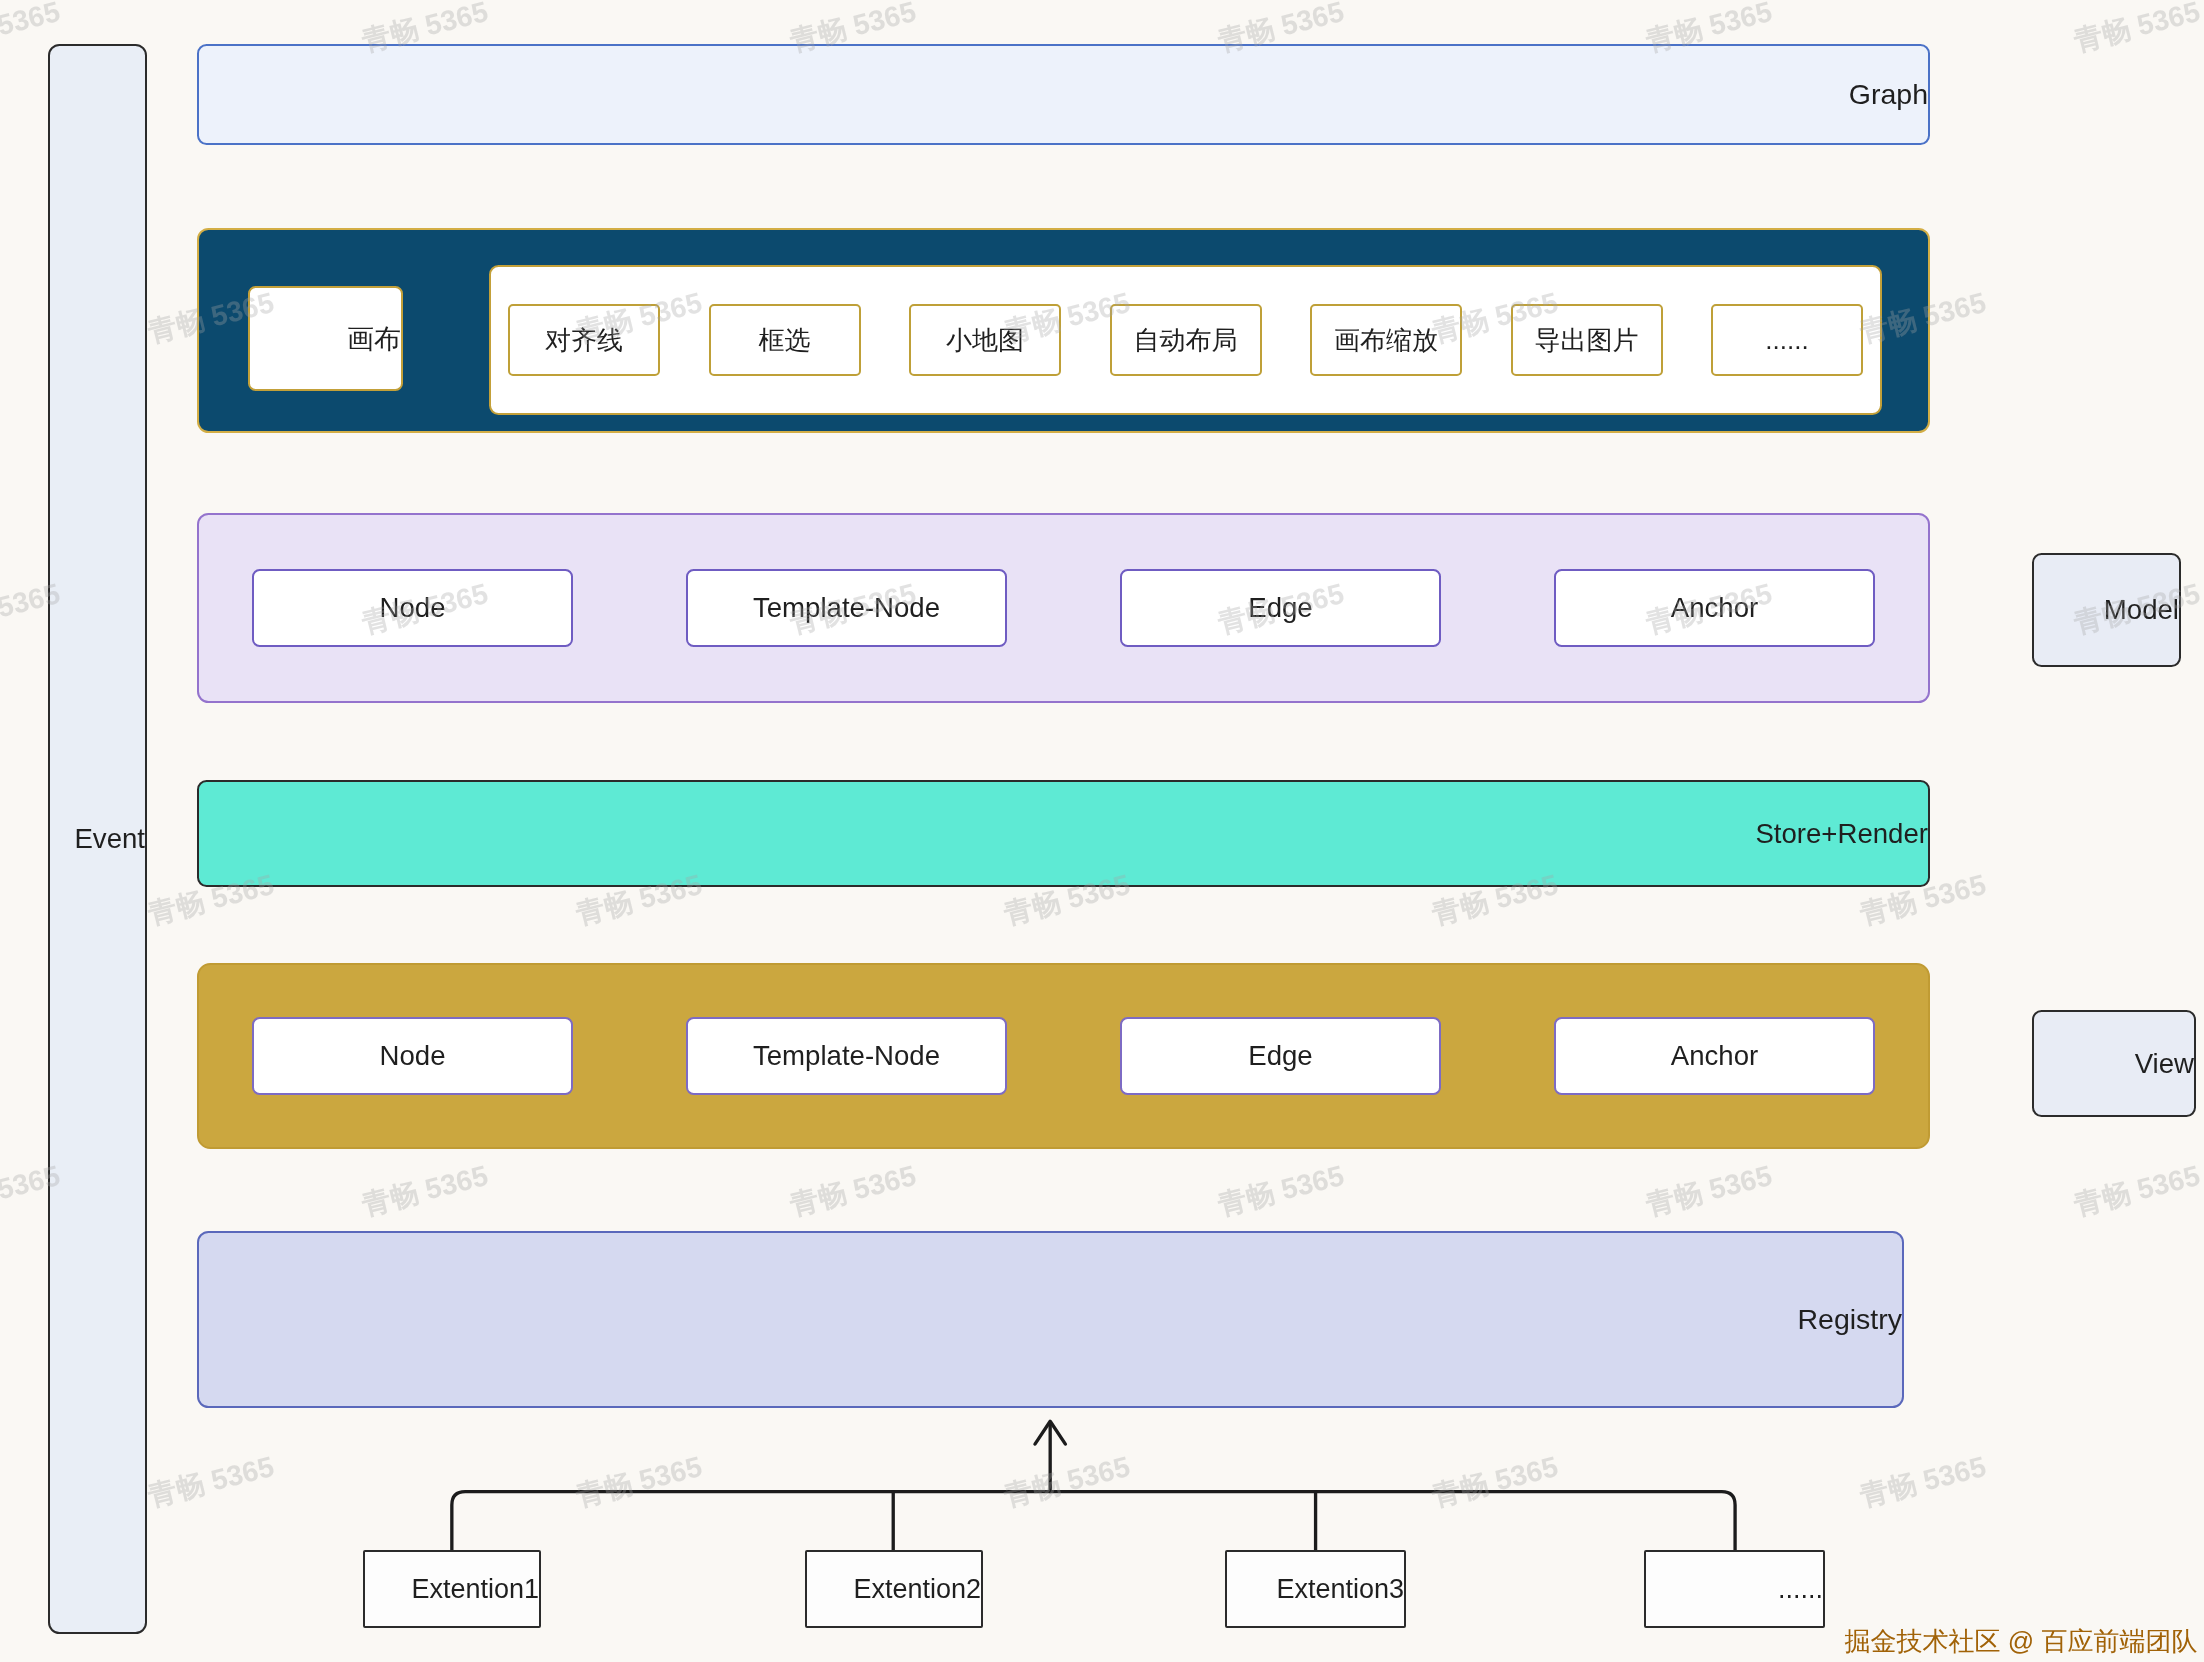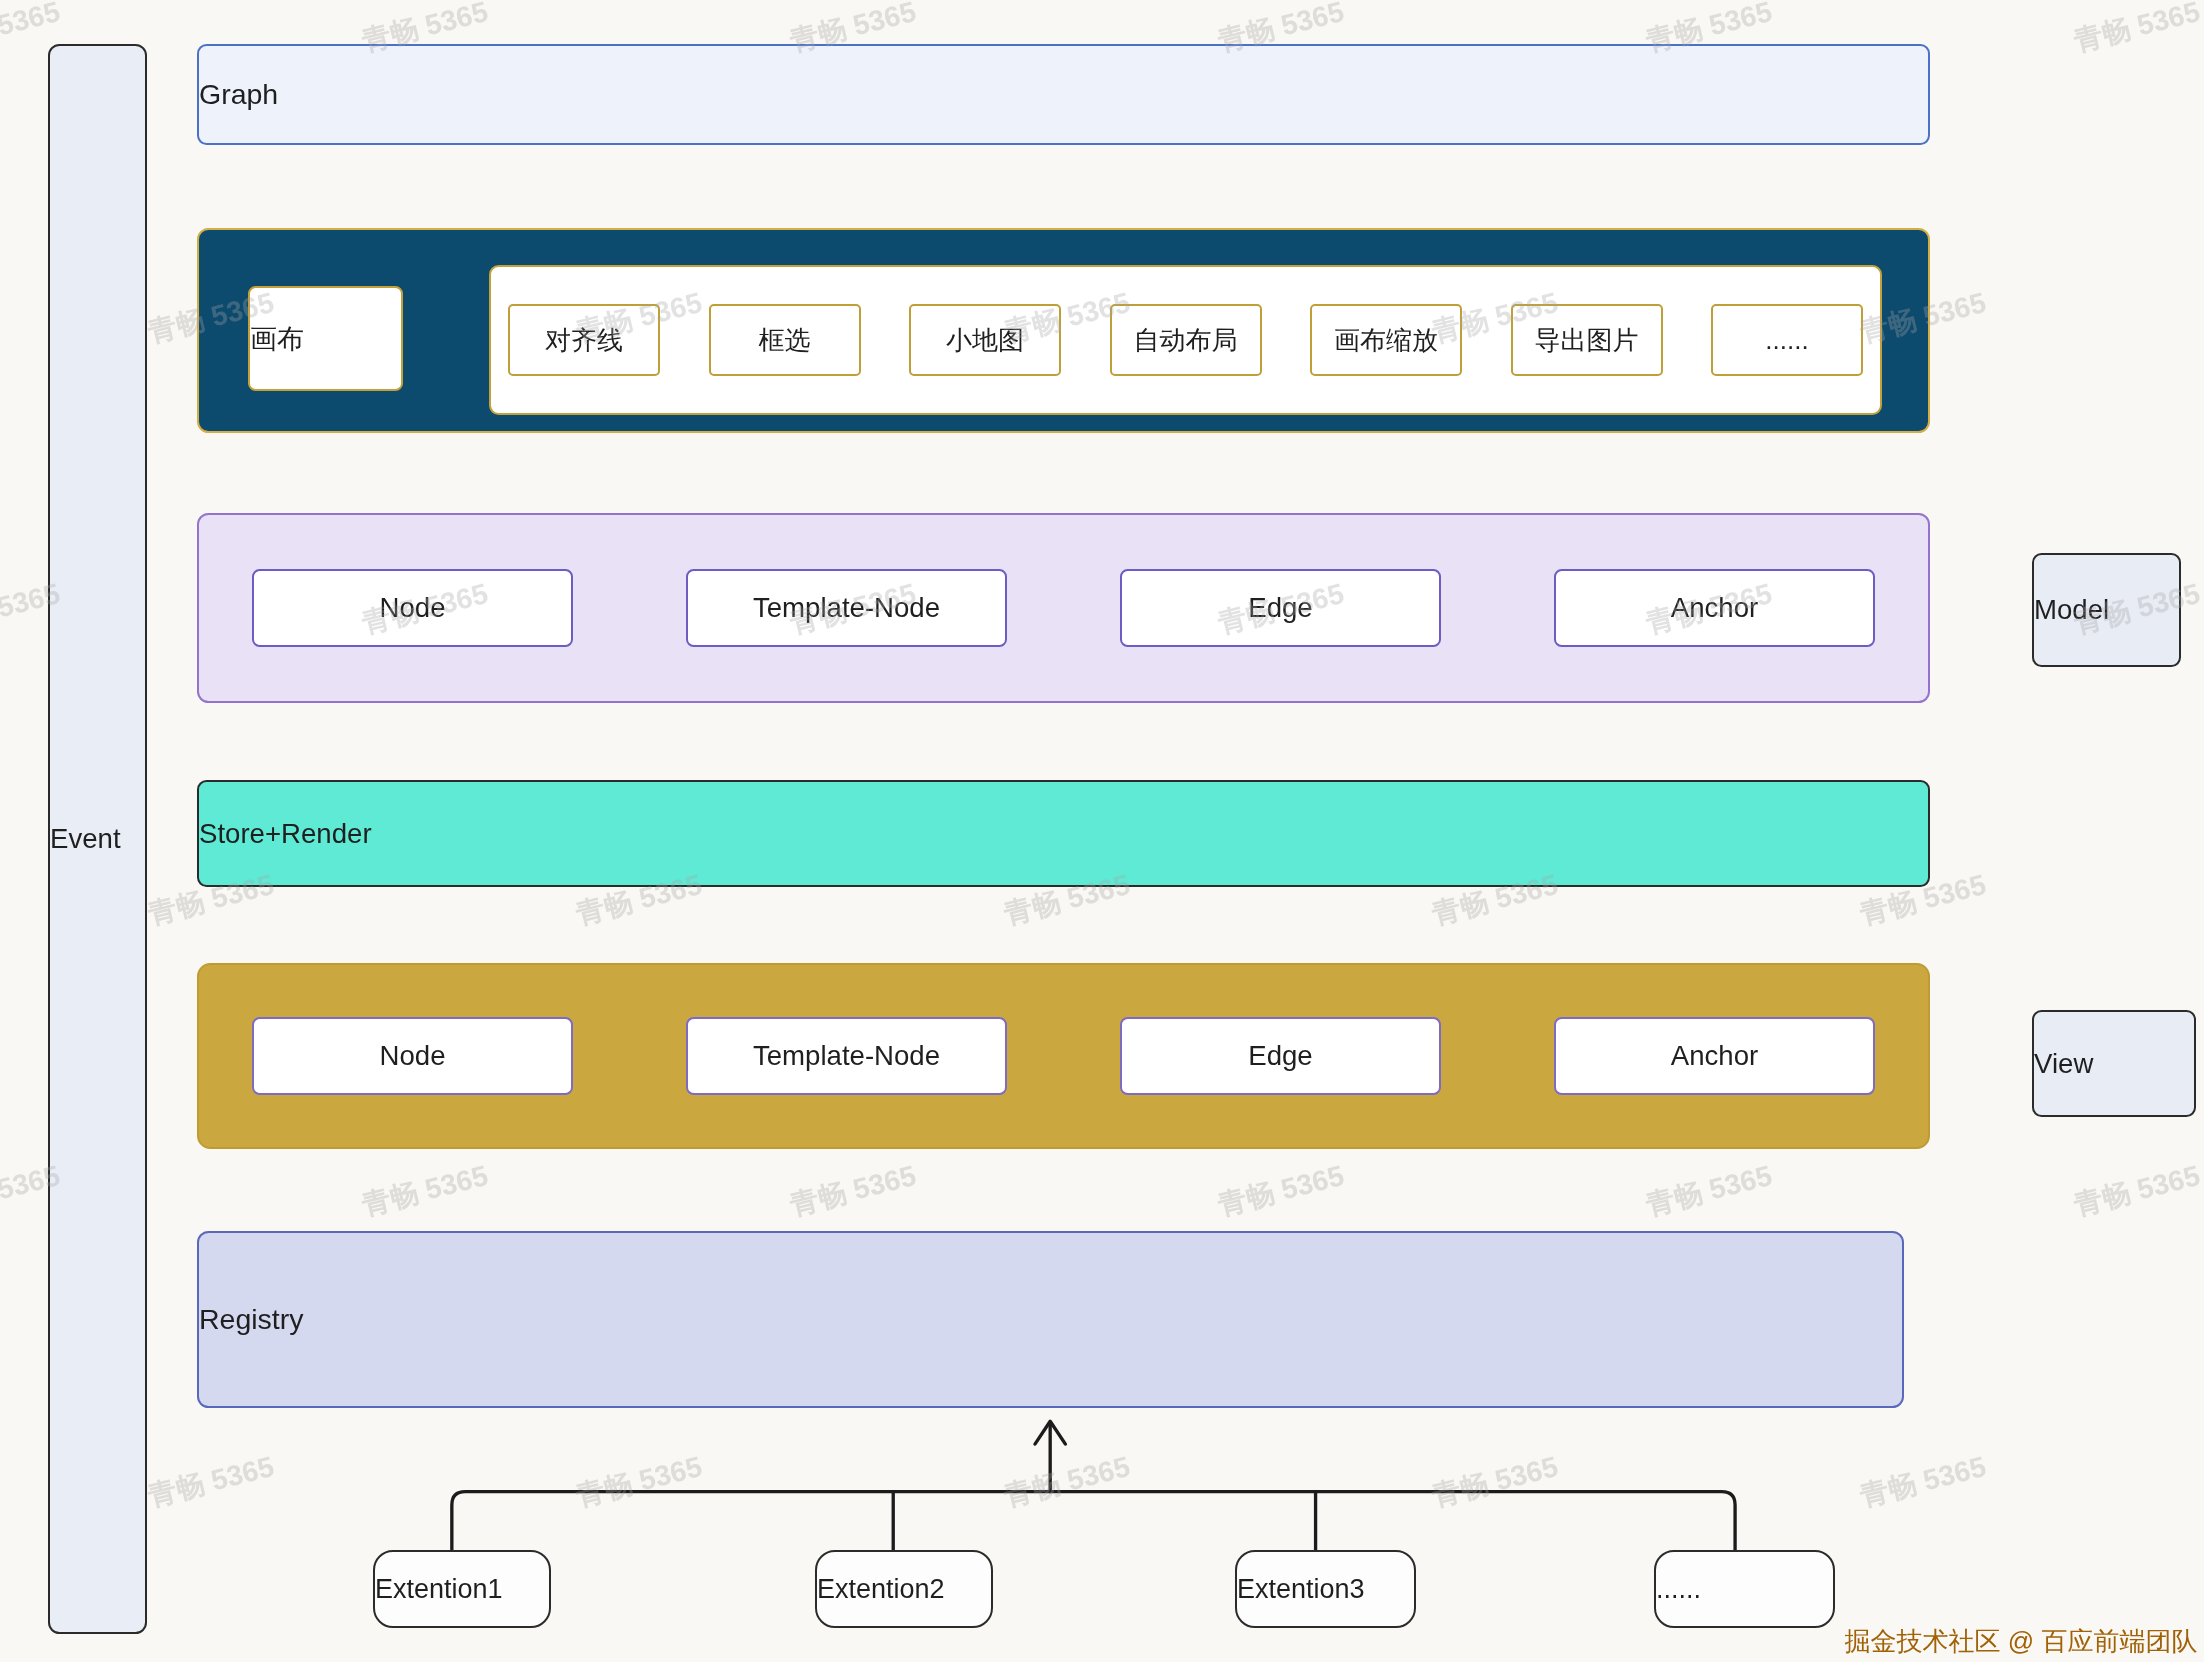--- a/index.html
+++ b/index.html
@@ -9,21 +9,21 @@
   }
   .page {
     position: relative;
     width: 2205px;
     height: 1663px;
     background: #faf8f4;
     overflow: hidden;
     color: #1f1f1f;
   }
   .abs { position: absolute; }
-  .center { display: flex; align-items: center; justify-content: flex-start; }
+  .center { display: flex; align-items: center; justify-content: flex-end; }
 
   
   .watermarks { position: absolute; inset: 0; z-index: 5; pointer-events: none; }
   .wm {
     position: absolute;
     font-size: 28.5px;
     color: rgba(165,165,165,0.32);
     transform: rotate(-14deg);
     white-space: nowrap;
     font-weight: bold;
@@ -115,22 +115,22 @@
   
   .registry-box {
     left: 197px; top: 1231px; width: 1707px; height: 177px;
     background: #d5d9f0; border: 2.9px solid #5a68bb; border-radius: 11.4px;
     font-size: 28.5px; z-index: 1;
   }
 
   
   .ext-box {
     top: 1550px; height: 78px;
-    background: #fdfdfd; border: 2.9px solid #2b2b2b; border-radius: 20px;
-    font-size: 27px; z-index: 1; margin-left: 10px;
+    background: #fdfdfd; border: 2.9px solid #2b2b2b; border-radius: 2px;
+    font-size: 27px; z-index: 1;
   }
   .ext-1 { left: 363px;  width: 178px; }
   .ext-2 { left: 805px;  width: 178px; }
   .ext-3 { left: 1225px; width: 181px; }
   .ext-4 { left: 1644px; width: 181px; }
 
   
   .connector {
     position: absolute; left: 0; top: 0; width: 2205px; height: 1663px;
     z-index: 1; pointer-events: none;

